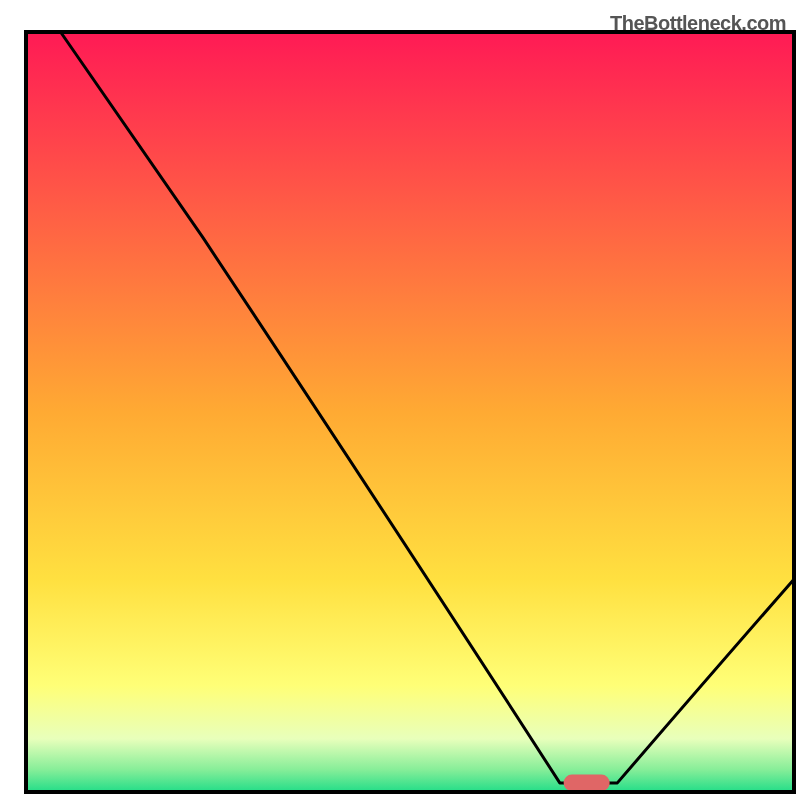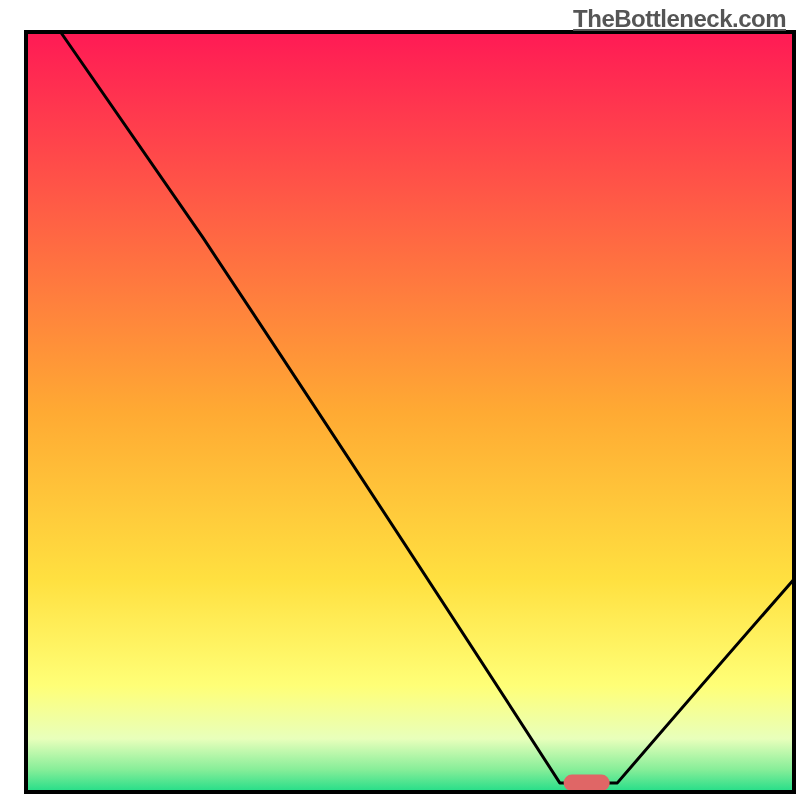--- a/index.html
+++ b/index.html
@@ -10,27 +10,26 @@
     background: #fff;
     font-family: Arial, sans-serif;
   }
   .chart-container {
     position: relative;
     width: 800px;
     height: 800px;
   }
   .watermark {
     position: absolute;
-    top: 5px;
+    top: 12px;
     right: 14px;
-    font-size: 24px;
+    font-size: 20px;
     font-weight: bold;
     color: #555;
     letter-spacing: -0.5px;
-    text-decoration: underline;
   }
   svg {
     display: block;
   }
 </style>
 </head>
 <body>
 
 <div class="chart-container">
   <div class="watermark">TheBottleneck.com</div>

